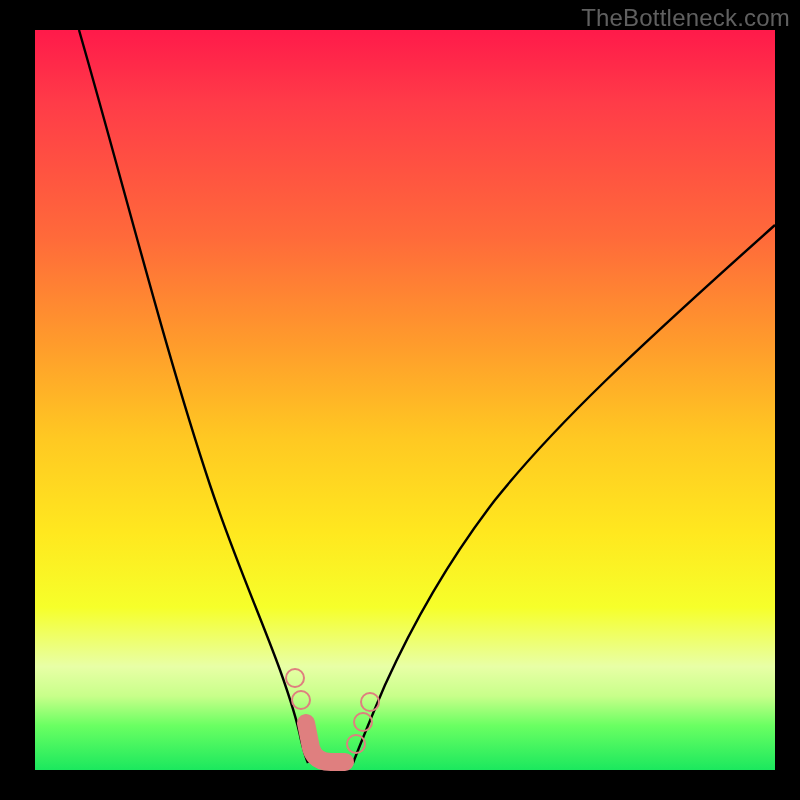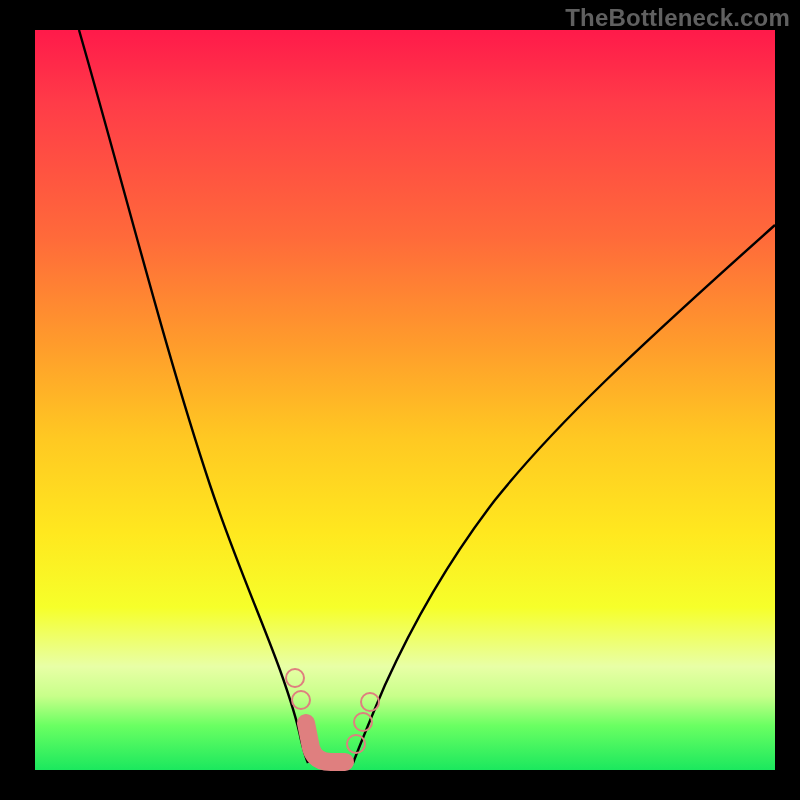--- a/index.html
+++ b/index.html
@@ -38,21 +38,21 @@
       #6aff62 94%,
       #1be85e 100%
     );
   }
   .watermark {
     position: absolute;
     top: 4px;
     right: 10px;
     color: #606060;
     font-size: 24px;
-    font-weight: 700;
+    font-weight: 400;
     letter-spacing: 0.2px;
   }
   svg.curves {
     position: absolute;
     left: 35px;
     top: 30px;
     width: 740px;
     height: 740px;
     overflow: visible;
   }

